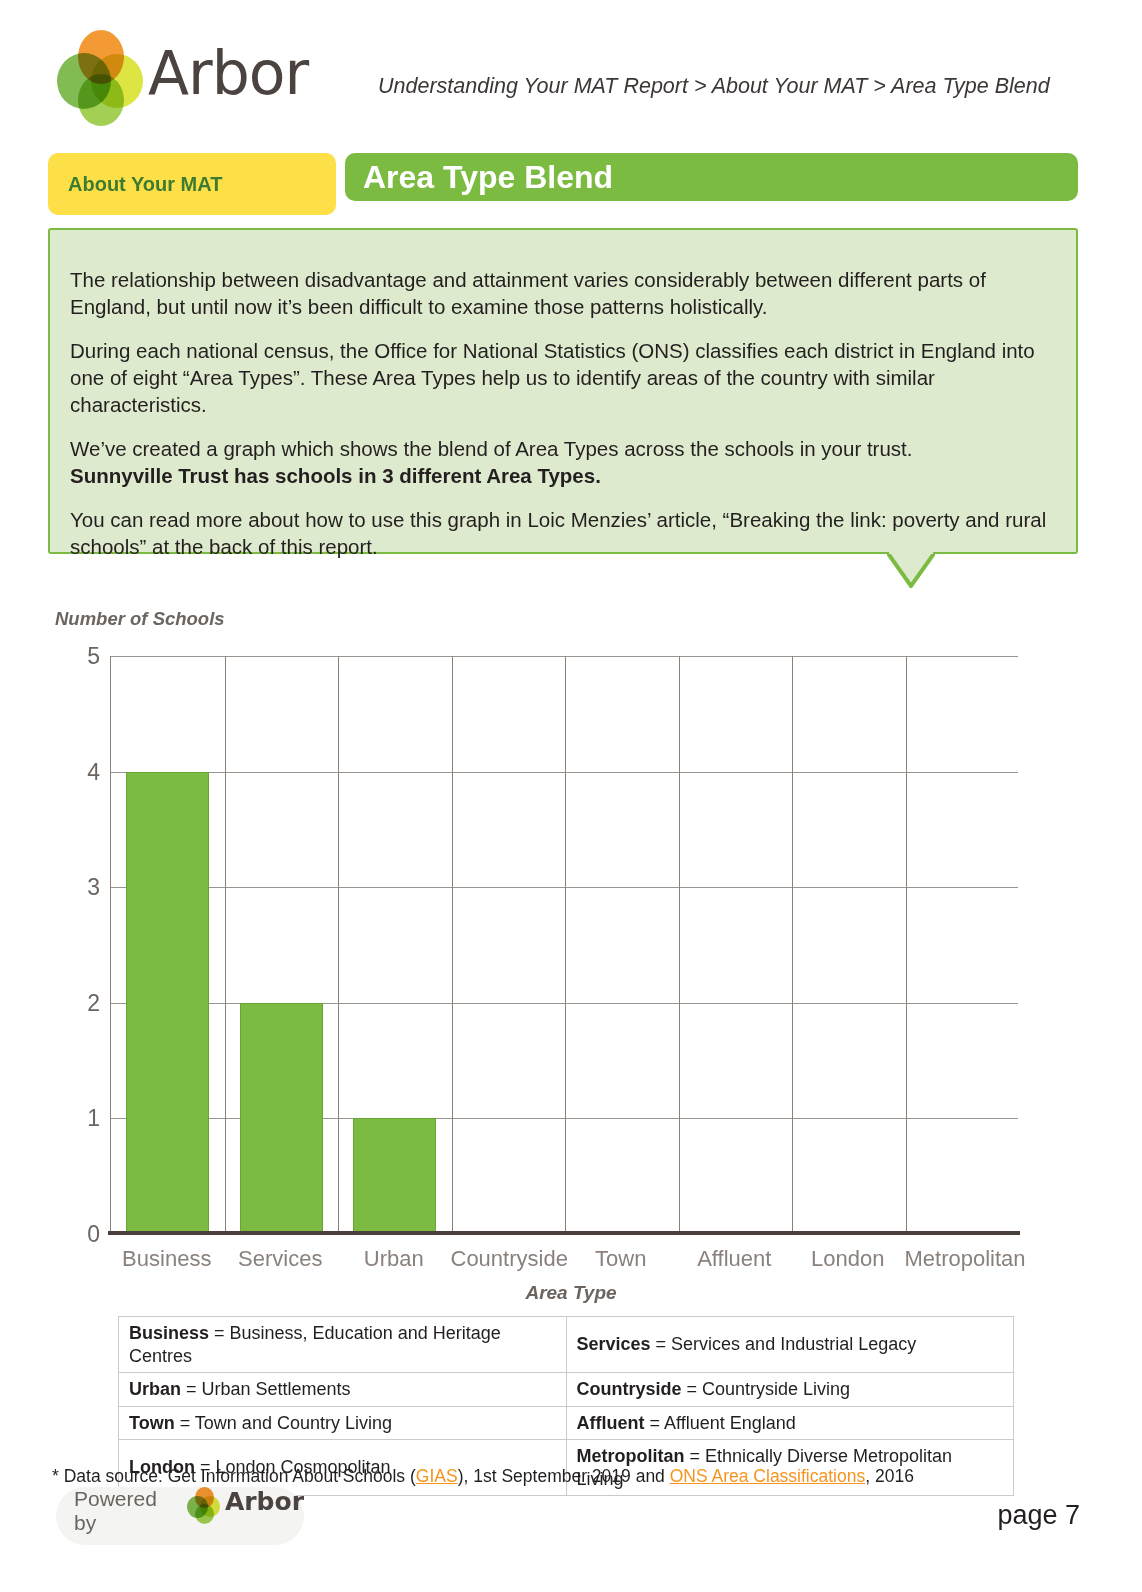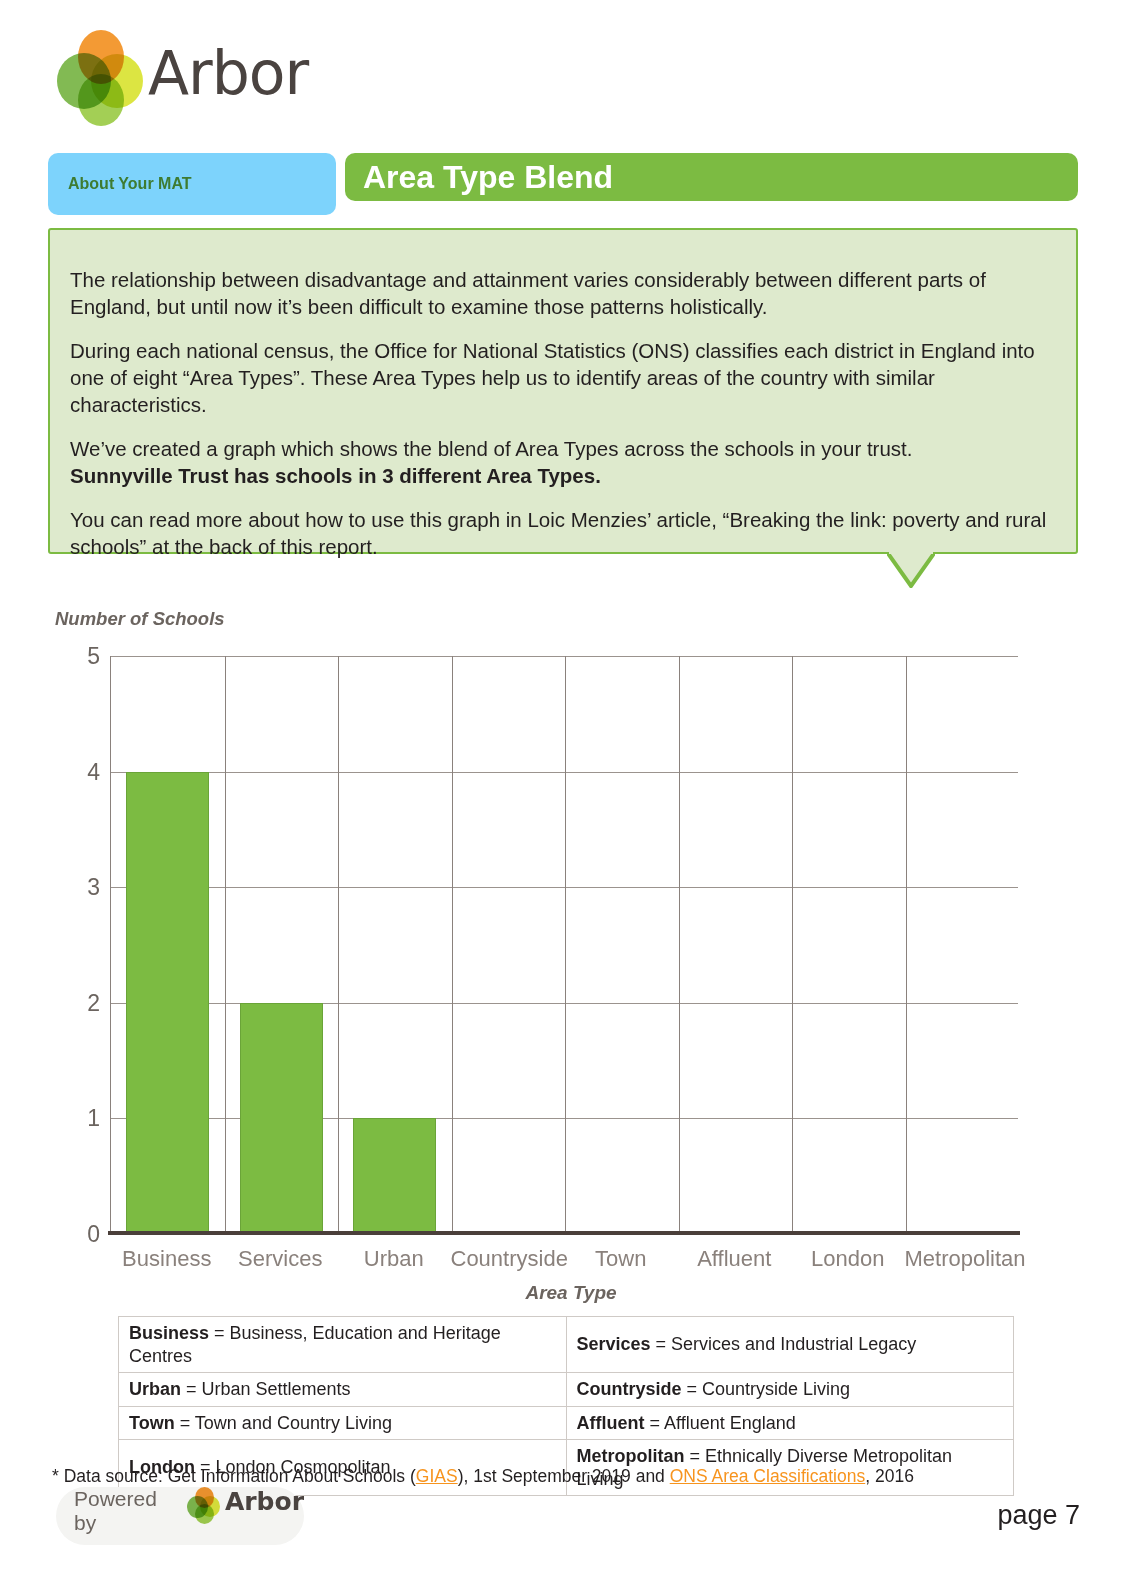--- a/index.html
+++ b/index.html
@@ -59,25 +59,25 @@
     color: #3c3734;
     font-family: "Liberation Sans", sans-serif;
     white-space: nowrap;
   }
 
   
   .tab-row { position: absolute; left: 48px; top: 153px; width: 1030px; height: 62px; }
   .tab-secondary {
     position: absolute; left: 0; top: 0;
     width: 288px; height: 62px;
-    background: #7dd3fc;
+    background: #fde047;
     border-radius: 10px;
     display: flex; align-items: center;
     padding-left: 20px;
-    font-size: 16px; font-weight: bold;
+    font-size: 20px; font-weight: bold;
     color: #3E7B31;
   }
   .tab-primary {
     position: absolute; left: 297px; top: 0;
     width: 733px; height: 48px;
     background: #7CBB42;
     border-radius: 10px;
     display: flex; align-items: center;
     padding-left: 18px;
     font-size: 32px; font-weight: bold;
@@ -236,20 +236,21 @@
 <div class="page-header">
   <div class="logo-wrap">
     <div class="logo-mark">
       <i class="lm-green"></i>
       <i class="lm-lime"></i>
       <i class="lm-light"></i>
       <i class="lm-orange"></i>
     </div>
   </div>
   <div class="logo-text">Arbor</div>
+  <div class="breadcrumb">Understanding Your MAT Report &gt; About Your MAT &gt; Area Type Blend</div>
 </div>
 
 <div class="tab-row">
   <div class="tab-secondary">About Your MAT</div>
   <div class="tab-primary">Area Type Blend</div>
 </div>
 
 <div class="callout">
   <p>The relationship between disadvantage and attainment varies considerably between different parts of England, but until now it’s been difficult to examine those patterns holistically.</p>
   <p>During each national census, the Office for National Statistics (ONS) classifies each district in England into one of eight “Area Types”. These Area Types help us to identify areas of the country with similar characteristics.</p>

